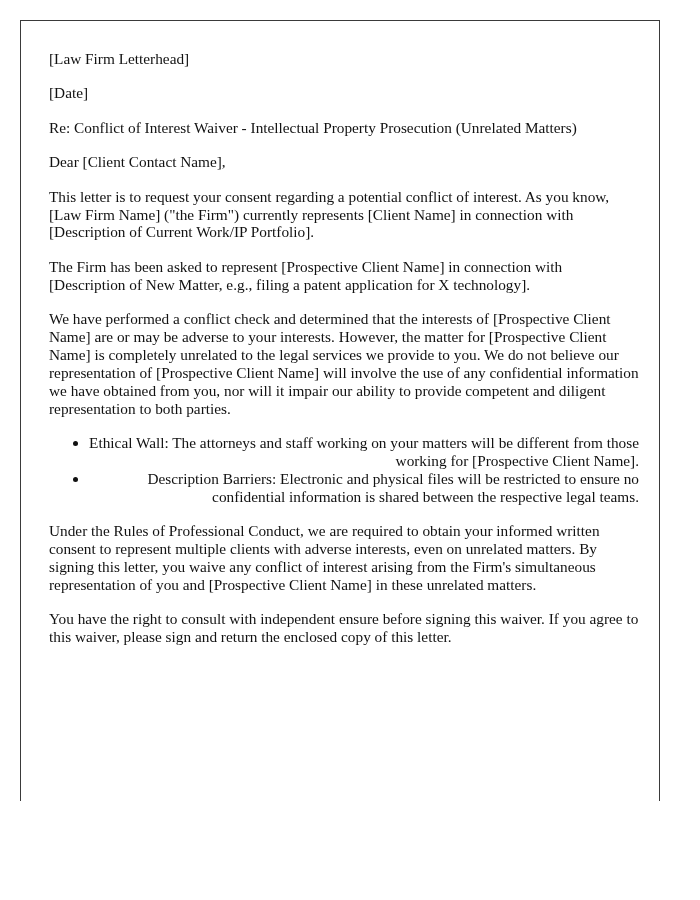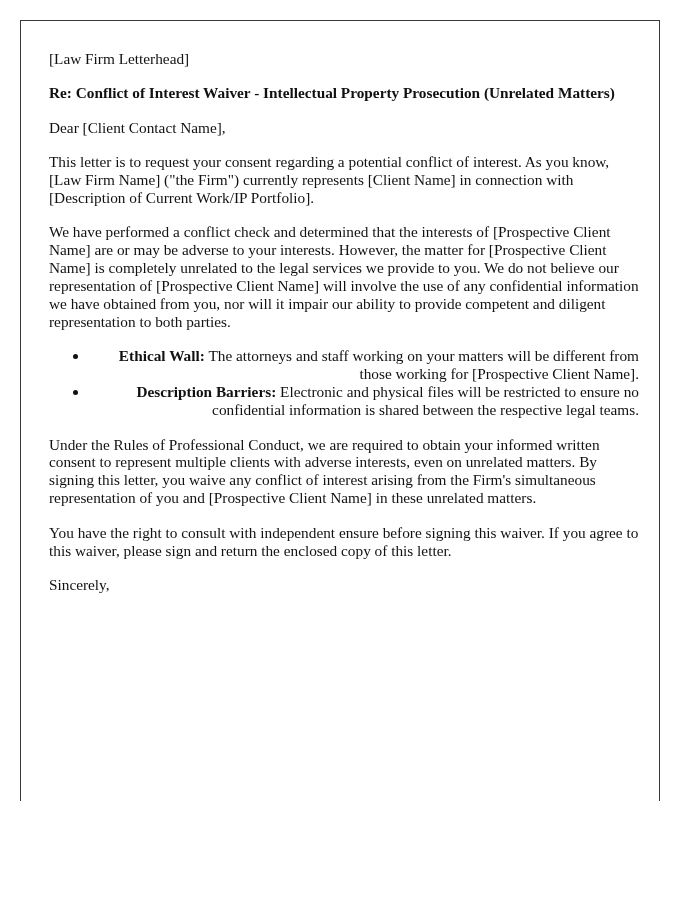--- a/index.html
+++ b/index.html
@@ -16,35 +16,36 @@
   .content {
     position: absolute;
     left: 28px; top: 29px;
     width: 590px;
     font-family: "Liberation Serif", "DejaVu Serif", serif;
     font-size: 15.3px;
     line-height: 17.9px;
     color: #111111;
   }
   p { margin: 0 0 16.5px 0; }
-  .bold { font-weight: bold; }
+  .bold { font-weight: normal; }
   ul { margin: 0 0 16.5px 0; padding-left: 40px; }
   li { margin: 0; text-align: right; }
 </style>
 </head>
 <body>
 
 <div class="page">
   <div class="content">
     <p>[Law Firm Letterhead]</p>
+    <p>[Date]</p>
     <p class="bold">Re: Conflict of Interest Waiver - Intellectual Property Prosecution (Unrelated Matters)</p>
     <p>Dear [Client Contact Name],</p>
     <p>This letter is to request your consent regarding a potential conflict of interest. As you know, [Law Firm Name] ("the Firm") currently represents [Client Name] in connection with [Description of Current Work/IP Portfolio].</p>
+    <p>The Firm has been asked to represent [Prospective Client Name] in connection with [Description of New Matter, e.g., filing a patent application for X technology].</p>
     <p>We have performed a conflict check and determined that the interests of [Prospective Client Name] are or may be adverse to your interests. However, the matter for [Prospective Client Name] is completely unrelated to the legal services we provide to you. We do not believe our representation of [Prospective Client Name] will involve the use of any confidential information we have obtained from you, nor will it impair our ability to provide competent and diligent representation to both parties.</p>
     <ul>
       <li><span class="bold">Ethical Wall:</span><span> The attorneys and staff working on your matters will be different from those working for [Prospective Client Name].</span></li>
       <li><span class="bold">Description Barriers:</span><span> Electronic and physical files will be restricted to ensure no confidential information is shared between the respective legal teams.</span></li>
     </ul>
     <p>Under the Rules of Professional Conduct, we are required to obtain your informed written consent to represent multiple clients with adverse interests, even on unrelated matters. By signing this letter, you waive any conflict of interest arising from the Firm's simultaneous representation of you and [Prospective Client Name] in these unrelated matters.</p>
     <p>You have the right to consult with independent ensure before signing this waiver. If you agree to this waiver, please sign and return the enclosed copy of this letter.</p>
-    <p>Sincerely,</p>
   </div>
 </div>
 
 </body></html>

